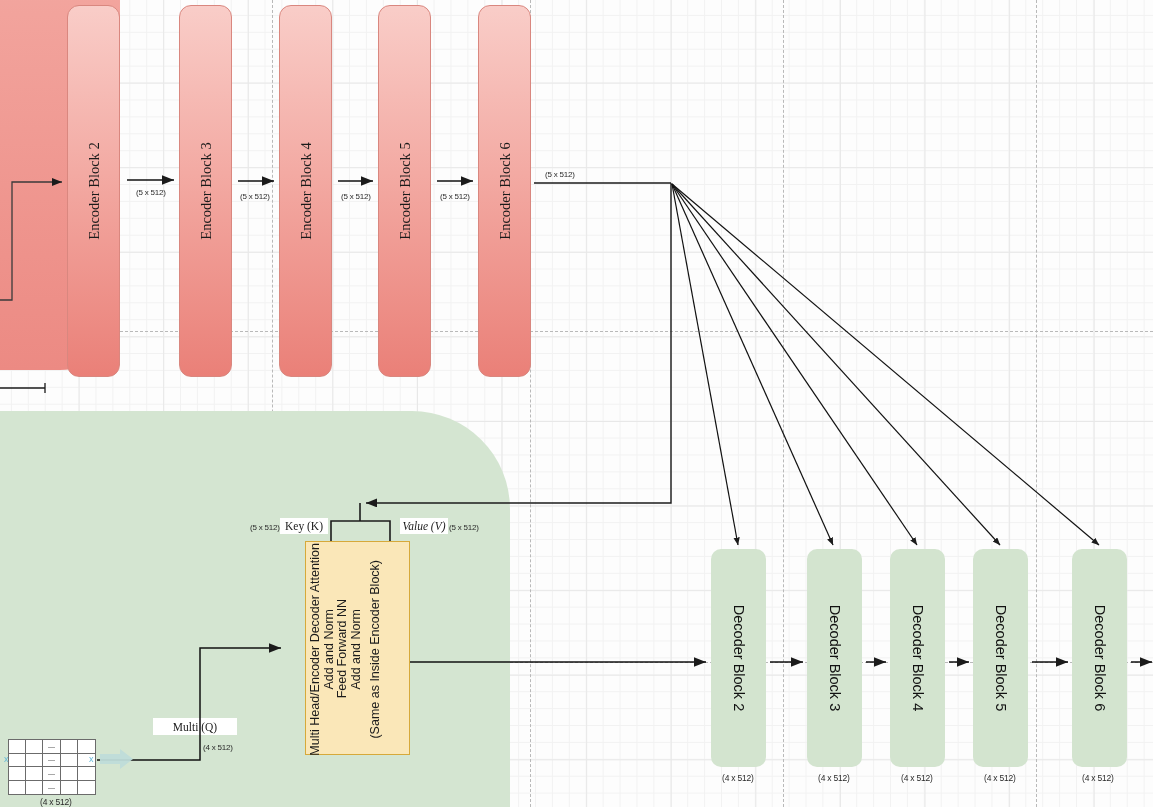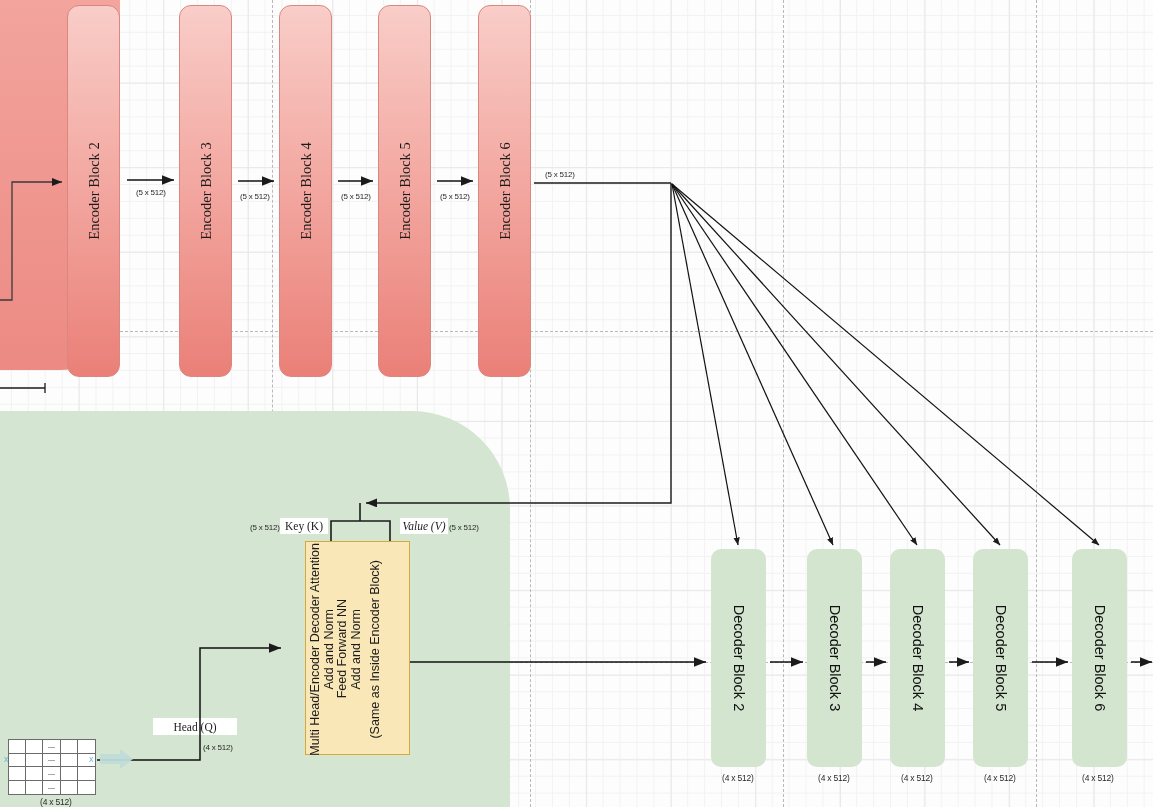--- a/index.html
+++ b/index.html
@@ -211,21 +211,21 @@
       <span class="aline">Multi Head/Encoder Decoder Attention</span>
       <span class="aline">Add and Norm</span>
       <span class="aline">Feed Forward NN</span>
       <span class="aline pad">Add and Norm</span>
       <span class="aline">(Same as Inside Encoder Block)</span>
     </div>
   </div>
 
   <div class="wbox" style="left:280px;top:518px;width:48px;height:16px;">Key (K)</div>
   <div class="wbox" style="left:400px;top:518px;width:48px;height:16px;font-style:italic;">Value (V)</div>
-  <div class="wbox" style="left:153px;top:718px;width:84px;height:17px;">Head (Q)</div>
+  <div class="wbox" style="left:153px;top:718px;width:84px;height:17px;">Multi (Q)</div>
 
   <div class="dim" style="left:250px;top:523px;">(5 x 512)</div>
   <div class="dim" style="left:449px;top:523px;">(5 x 512)</div>
   <div class="dim" style="left:203px;top:743px;">(4 x 512)</div>
 
   <div class="token-grid">
     <div></div>
     <div></div>
     <div>—</div>
     <div></div>

